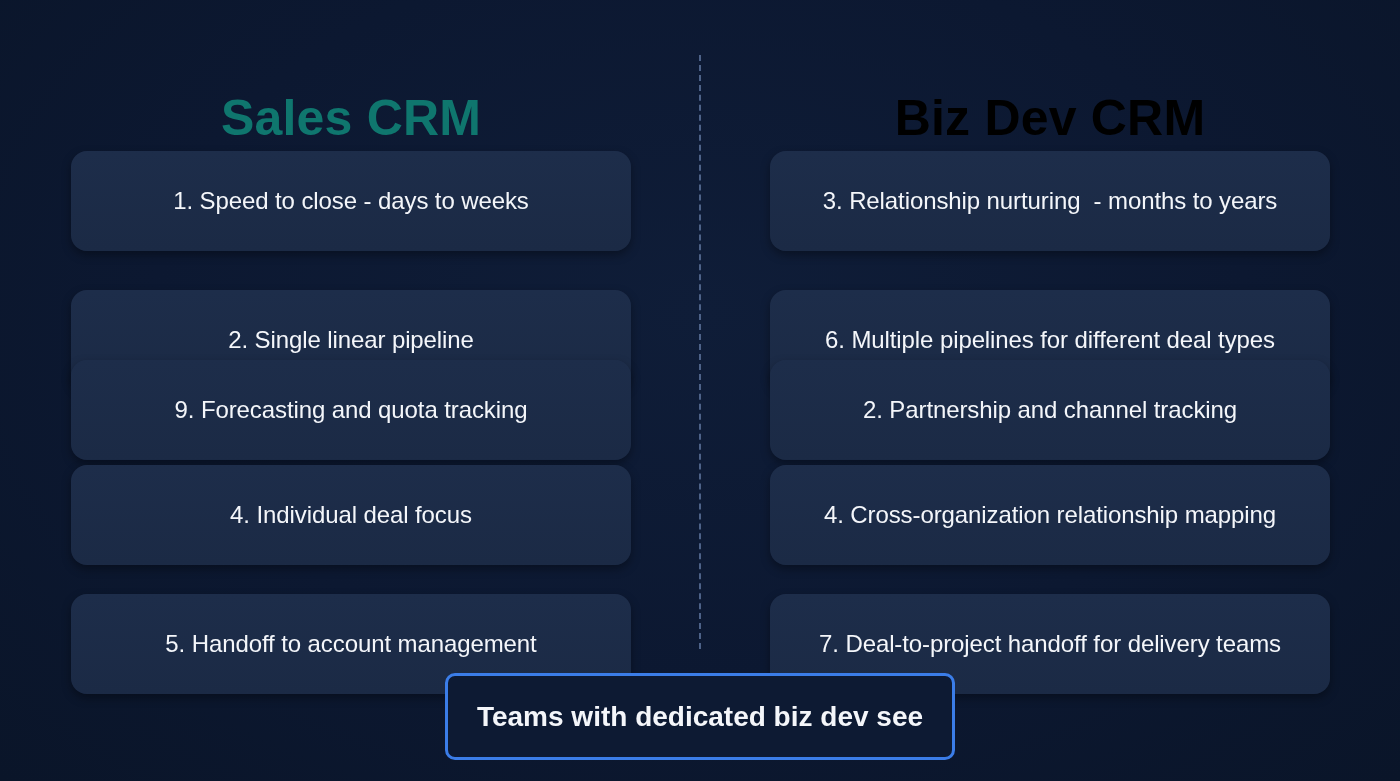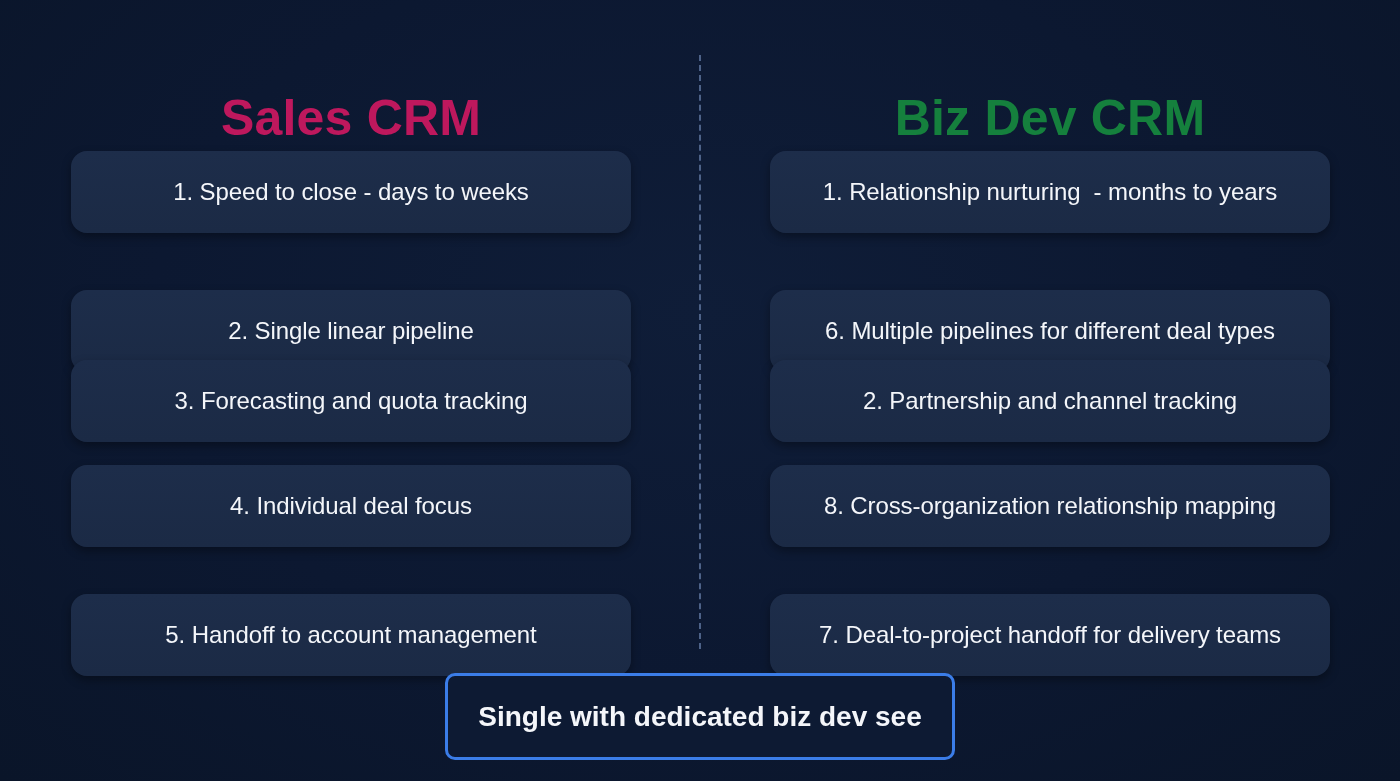--- a/index.html
+++ b/index.html
@@ -27,28 +27,28 @@
       position: absolute;
       top: 54px;
       left: 0;
       width: 560px;
       text-align: center;
       font-size: 50px;
       font-weight: 700;
       letter-spacing: 0.2px;
       line-height: 60px;
     }
-    .left .col-title { color: #be185d; }
-    .right .col-title { color: #15803d; }
+    .left .col-title { color: #0f766e; }
+    .right .col-title { color: #000000; }
 
     .card {
       position: absolute;
       left: 0;
       width: 560px;
-      height: 82px;
+      height: 100px;
       border-radius: 16px;
       background: linear-gradient(180deg, #1d2d4a 0%, #1b2a45 100%);
       box-shadow: 0 4px 10px rgba(0, 0, 0, 0.35);
       display: flex;
       align-items: center;
       justify-content: center;
       box-sizing: border-box;
       padding: 0 10px;
     }
     .card-text {
@@ -102,46 +102,46 @@
 
 <section class="column left">
   <h1 class="col-title">Sales CRM</h1>
   <div class="card c1">
     <span class="card-text">1. Speed to close - days to weeks</span>
   </div>
   <div class="card c2">
     <span class="card-text">2. Single linear pipeline</span>
   </div>
   <div class="card c3">
-    <span class="card-text">3. Forecasting and quota tracking</span>
+    <span class="card-text">9. Forecasting and quota tracking</span>
   </div>
   <div class="card c4">
     <span class="card-text">4. Individual deal focus</span>
   </div>
   <div class="card c5">
     <span class="card-text">5. Handoff to account management</span>
   </div>
 </section>
 
 <div class="divider"></div>
 
 <section class="column right">
   <h1 class="col-title">Biz Dev CRM</h1>
   <div class="card c1">
-    <span class="card-text">1. Relationship nurturing  - months to years</span>
+    <span class="card-text">3. Relationship nurturing  - months to years</span>
   </div>
   <div class="card c2">
     <span class="card-text">6. Multiple pipelines for different deal types</span>
   </div>
   <div class="card c3">
     <span class="card-text">2. Partnership and channel tracking</span>
   </div>
   <div class="card c4">
-    <span class="card-text">8. Cross-organization relationship mapping</span>
+    <span class="card-text">4. Cross-organization relationship mapping</span>
   </div>
   <div class="card c5">
     <span class="card-text">7. Deal-to-project handoff for delivery teams</span>
   </div>
 </section>
 
 <div class="callout">
-  <div class="callout-line">Single with dedicated biz dev see</div>
+  <div class="callout-line">Teams with dedicated biz dev see</div>
 </div>
 
 </body></html>

